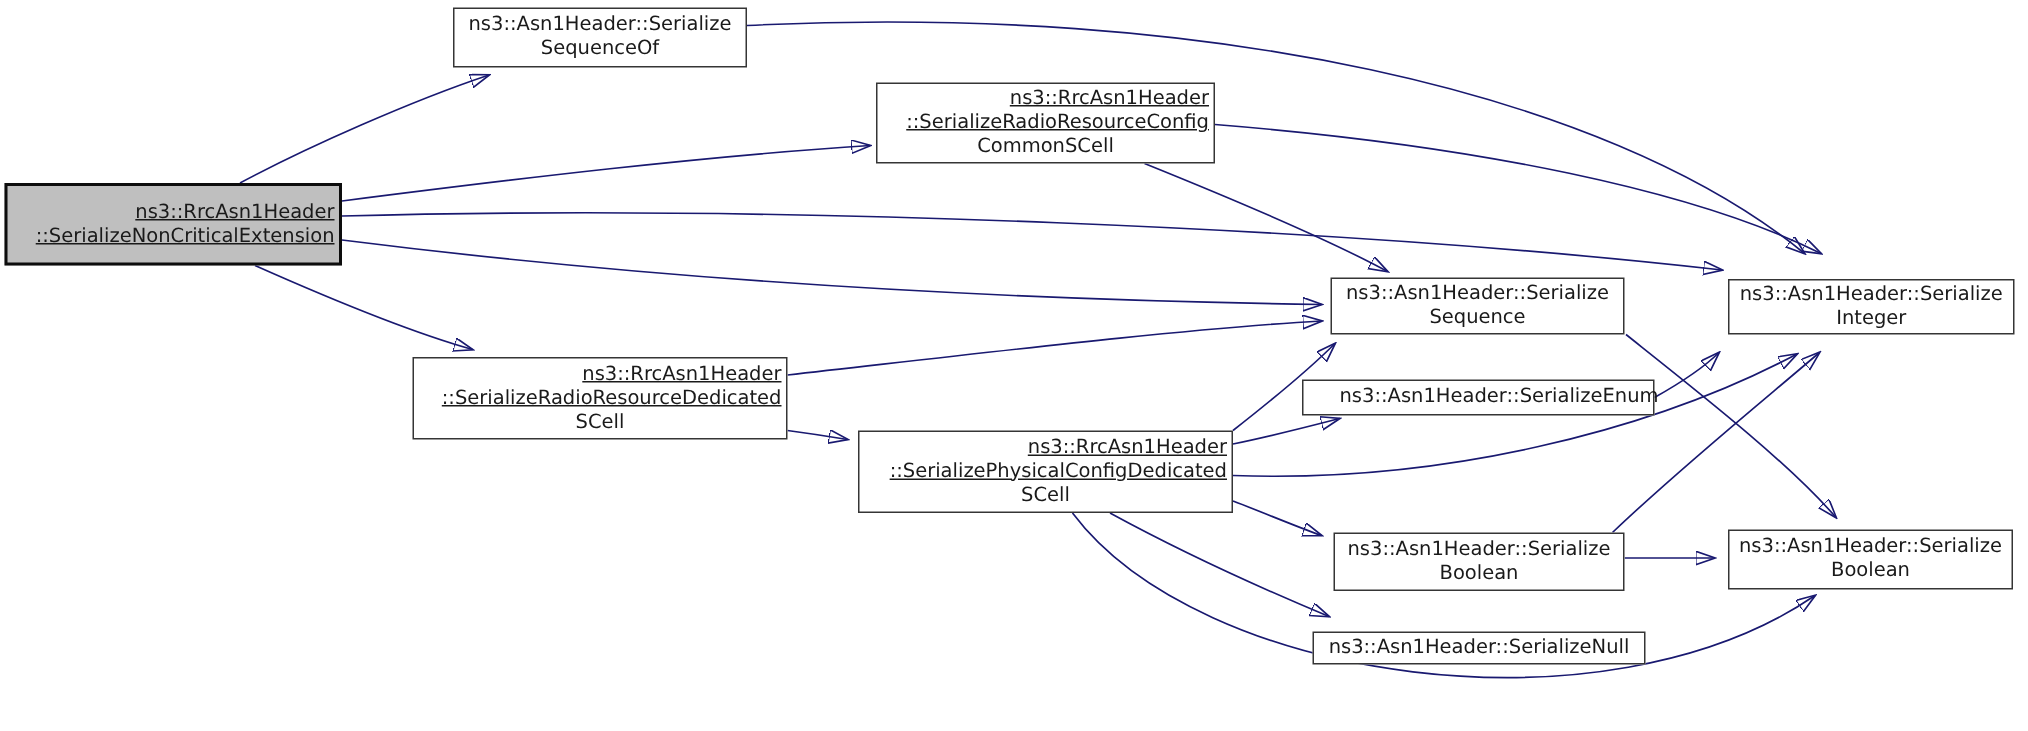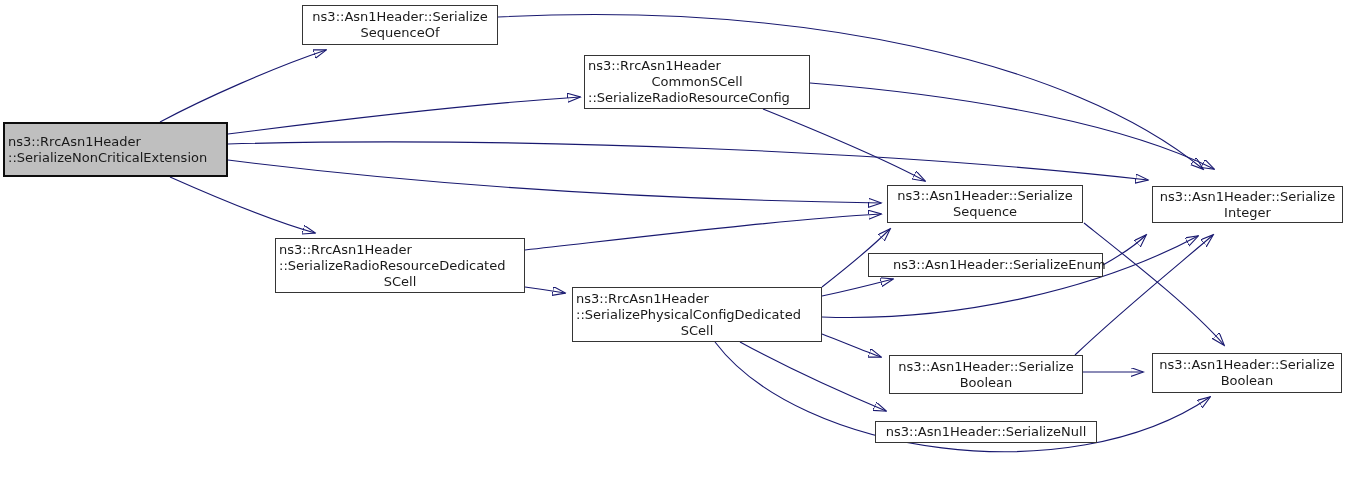--- a/index.html
+++ b/index.html
@@ -22,21 +22,21 @@
     display:flex;flex-direction:column;justify-content:center;
     padding:1px 3px;
     line-height:16px;
     cursor:pointer;
   }
   .node.current{
     background:#bfbfbf;
     border:2px solid #0d0d0d;
   }
   .ln{white-space:nowrap;text-align:center;}
-  .ln.left{text-align:left;}
+  .ln.left{text-align:right;text-decoration:underline;}
 </style>
 </head>
 <body>
 
 <div class="graph">
 
   <svg class="edges" viewBox="0 0 1352 487" xmlns="http://www.w3.org/2000/svg">
     <defs>
       <marker id="arrow" markerUnits="userSpaceOnUse" markerWidth="14" markerHeight="10" refX="12.5" refY="4.5" orient="auto">
         <path d="M0,0 L13,4.5 L0,9 Z" fill="#191970" stroke="none"></path>
@@ -64,22 +64,22 @@
     <path d="M1103,265 C1119,256 1135,246 1146,235" marker-end="url(#arrow)"></path>
   </svg>
 
   <div class="node" style="left:302px;top:5px;width:196px;height:40px;">
     <div class="ln">ns3::Asn1Header::Serialize</div>
     <div class="ln">SequenceOf</div>
   </div>
 
   <div class="node" style="left:584px;top:55px;width:226px;height:54px;">
     <div class="ln left">ns3::RrcAsn1Header</div>
+    <div class="ln left">::SerializeRadioResourceConfig</div>
     <div class="ln">CommonSCell</div>
-    <div class="ln left">::SerializeRadioResourceConfig</div>
   </div>
 
   <div class="node current" style="left:3px;top:122px;width:225px;height:55px;">
     <div class="ln left">ns3::RrcAsn1Header</div>
     <div class="ln left">::SerializeNonCriticalExtension</div>
   </div>
 
   <div class="node" style="left:887px;top:185px;width:196px;height:38px;">
     <div class="ln">ns3::Asn1Header::Serialize</div>
     <div class="ln">Sequence</div>

